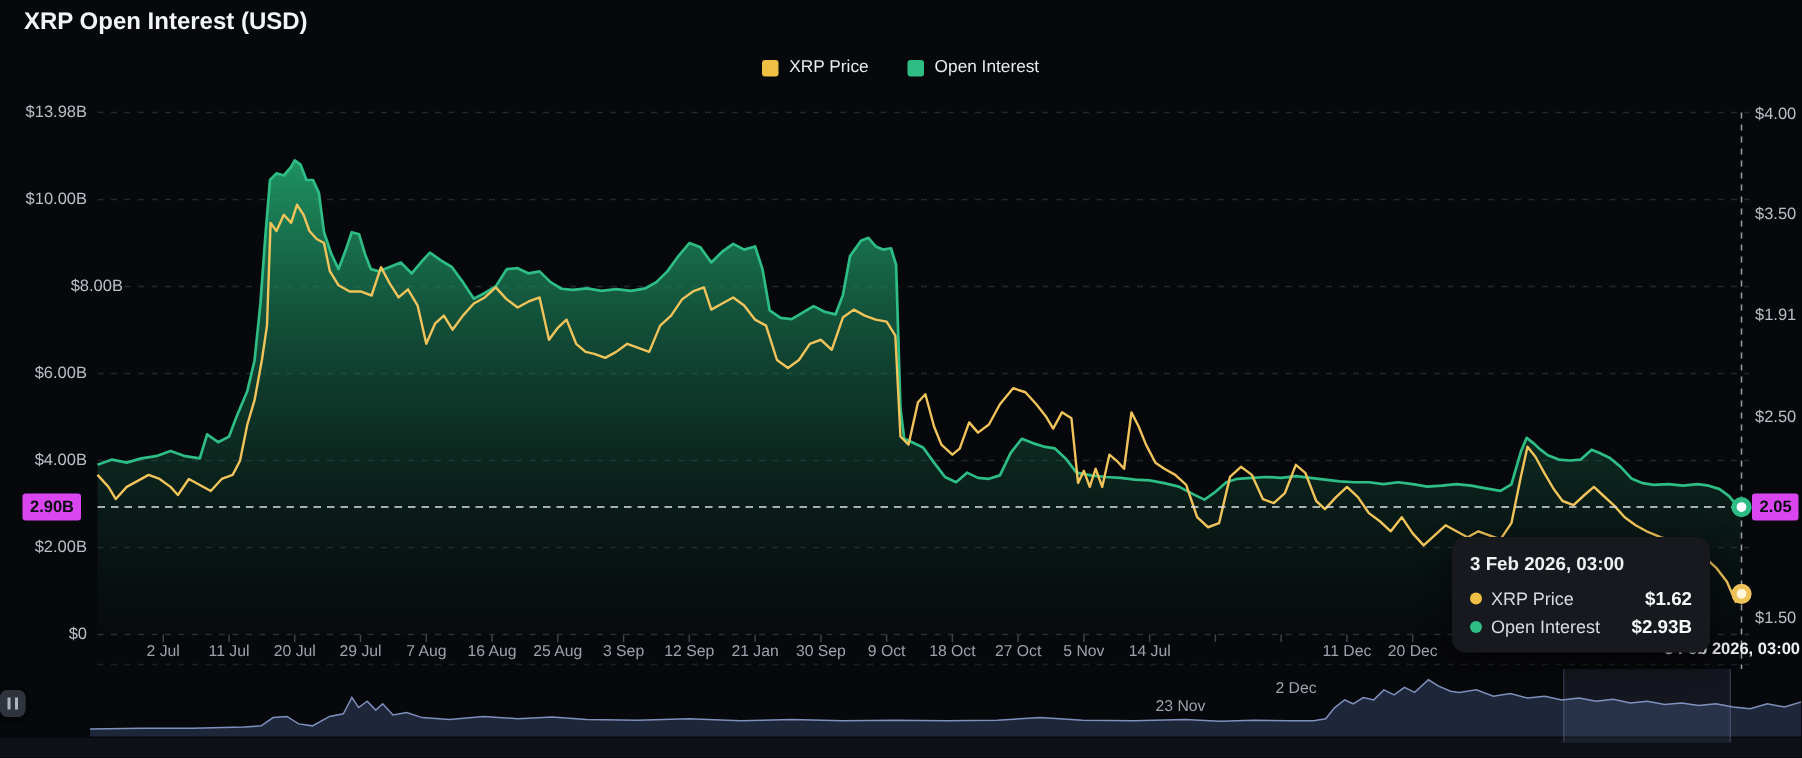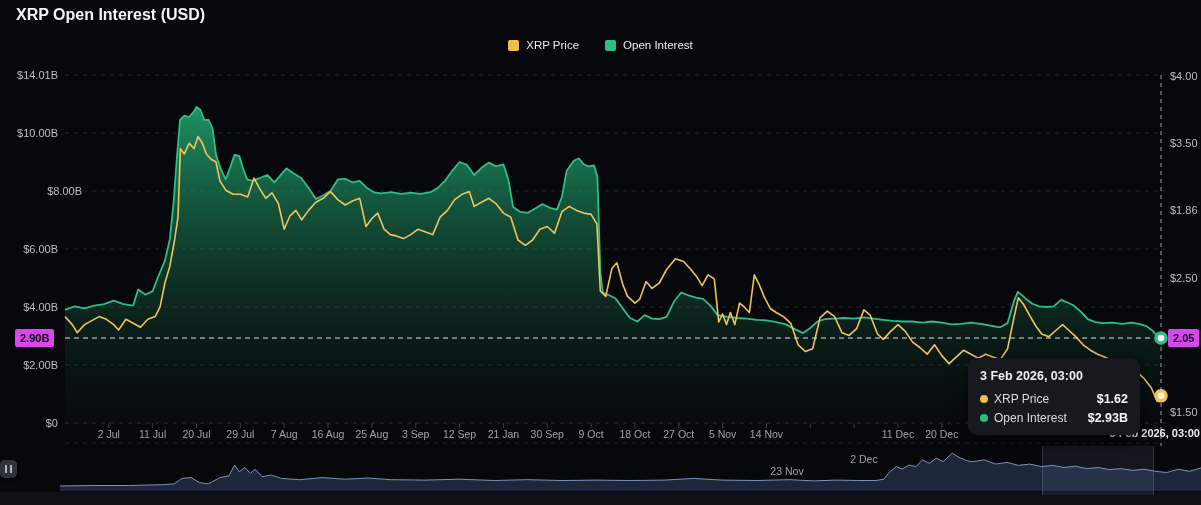--- a/index.html
+++ b/index.html
@@ -98,48 +98,48 @@
       <path d="M65.0,316.6L72.3,324.6L77.2,332.7L84.5,324.6L91.8,320.6L99.1,316.6L106.4,319.3L113.7,324.6L118.6,330.0L125.9,319.3L133.2,323.3L140.5,327.3L147.8,319.3L155.1,316.6L160.0,307.2L164.9,283.0L169.7,266.8L174.6,240.0L178.0,217.1L180.4,148.6L184.3,154.0L189.2,143.2L194.1,148.6L198.0,136.5L202.4,143.2L206.3,154.0L211.1,159.3L216.0,162.0L219.9,180.8L225.7,190.2L233.1,194.3L240.4,194.3L247.7,197.0L254.0,178.1L259.8,188.9L265.7,198.3L272.0,192.9L278.4,203.7L284.2,229.2L290.0,215.8L295.9,210.4L301.7,219.8L308.6,210.4L315.9,202.3L323.2,198.3L330.5,191.6L337.8,199.6L345.1,205.0L352.4,201.0L359.7,198.3L366.0,226.5L371.9,218.5L377.7,213.1L384.1,229.2L390.4,234.6L396.2,235.9L403.5,238.6L410.8,234.6L418.2,229.2L425.5,231.9L432.8,234.6L440.1,217.1L447.4,210.4L454.7,199.6L462.0,194.3L469.3,191.6L474.2,206.4L481.5,202.3L488.8,198.3L496.1,203.7L503.4,213.1L510.7,217.1L518.0,240.0L525.3,245.3L532.6,240.0L539.9,229.2L547.2,226.5L554.5,233.2L561.9,211.7L569.2,206.4L576.5,210.4L583.8,213.1L591.1,214.4L596.9,223.8L600.3,291.0L605.7,296.4L612.0,268.2L616.9,262.8L622.7,284.3L627.6,296.4L634.9,303.1L639.8,299.1L646.1,281.6L652.0,288.4L659.3,283.0L666.6,269.5L675.4,258.8L683.6,261.5L690.9,269.5L697.3,277.6L702.1,285.7L708.0,274.9L714.3,278.9L718.7,322.0L722.6,313.9L726.5,324.6L730.4,312.5L734.8,324.6L739.6,303.1L744.5,307.2L749.4,312.5L754.3,274.9L759.1,284.3L764.0,296.4L770.3,308.5L776.2,312.5L783.5,316.6L790.8,323.3L798.1,344.8L805.4,351.5L812.7,348.8L820.0,317.9L827.3,311.2L834.6,316.6L841.9,332.7L849.2,335.4L856.6,328.7L863.9,309.9L870.2,315.2L877.5,334.0L883.3,339.4L890.7,331.4L898.0,324.6L905.3,331.4L912.6,342.1L919.9,347.5L927.2,354.2L934.5,344.8L941.8,355.6L949.1,363.6L956.4,356.9L963.7,350.2L971.0,354.2L978.3,358.2L985.6,354.2L992.9,356.9L1000.3,359.6L1007.6,348.8L1013.9,317.9L1018.3,297.8L1023.6,304.5L1029.5,315.2L1035.8,326.0L1041.7,334.0L1049.0,336.7L1056.3,330.0L1062.6,324.6L1068.4,330.0L1075.8,336.7L1083.1,344.8L1090.4,350.2L1097.7,354.2L1107.4,358.2L1117.2,360.9L1126.9,365.0L1136.6,371.7L1144.0,378.4L1151.3,387.8L1157.1,401.2L1161.0,395.9" fill="none" stroke="#F1C45B" stroke-width="1.6" stroke-linejoin="round"></path>
       <line x1="65" y1="338.03" x2="1161" y2="338.03" stroke="#DDE0E4" stroke-width="1" stroke-dasharray="5 4"></line>
       <line x1="1161" y1="75" x2="1161" y2="446" stroke="#9AA1A9" stroke-width="1" stroke-dasharray="4 4"></line>
       <path d="M60,491L60.0,486.0L94.2,485.5L128.5,485.5L162.7,484.7L174.1,483.9L182.1,478.4L191.2,477.6L199.2,482.6L208.3,483.9L219.7,477.6L228.9,475.9L234.6,465.0L239.1,471.7L244.8,467.5L250.5,473.4L255.1,469.2L262.0,476.7L271.1,475.0L281.4,478.4L299.6,479.7L322.4,477.6L345.3,479.2L368.1,478.0L390.9,479.7L425.1,480.1L459.3,479.2L493.6,480.5L527.8,479.7L562.0,480.5L596.3,480.1L630.5,480.5L664.7,480.1L693.3,478.4L721.8,480.1L756.0,480.5L790.2,479.7L813.1,480.9L835.9,480.1L858.7,480.5L875.8,480.5L883.8,479.2L889.5,472.1L896.4,466.6L902.1,469.2L908.9,465.0L915.8,466.6L922.6,459.9L929.4,463.3L936.3,458.2L943.1,461.6L952.3,453.2L959.1,457.4L967.1,460.8L972.8,461.6L984.2,459.9L995.6,464.1L1007.0,462.4L1018.4,465.4L1029.8,464.1L1041.3,466.6L1052.7,465.4L1064.1,467.5L1075.5,466.2L1086.9,468.7L1098.3,467.5L1109.7,469.6L1121.1,468.7L1132.5,470.4L1144.0,469.2L1155.4,471.3L1166.8,472.5L1178.2,469.2L1189.6,471.3L1201.0,467.9L1201,491Z" fill="rgba(86,108,165,0.30)" stroke="none"></path>
       <path d="M60.0,486.0L94.2,485.5L128.5,485.5L162.7,484.7L174.1,483.9L182.1,478.4L191.2,477.6L199.2,482.6L208.3,483.9L219.7,477.6L228.9,475.9L234.6,465.0L239.1,471.7L244.8,467.5L250.5,473.4L255.1,469.2L262.0,476.7L271.1,475.0L281.4,478.4L299.6,479.7L322.4,477.6L345.3,479.2L368.1,478.0L390.9,479.7L425.1,480.1L459.3,479.2L493.6,480.5L527.8,479.7L562.0,480.5L596.3,480.1L630.5,480.5L664.7,480.1L693.3,478.4L721.8,480.1L756.0,480.5L790.2,479.7L813.1,480.9L835.9,480.1L858.7,480.5L875.8,480.5L883.8,479.2L889.5,472.1L896.4,466.6L902.1,469.2L908.9,465.0L915.8,466.6L922.6,459.9L929.4,463.3L936.3,458.2L943.1,461.6L952.3,453.2L959.1,457.4L967.1,460.8L972.8,461.6L984.2,459.9L995.6,464.1L1007.0,462.4L1018.4,465.4L1029.8,464.1L1041.3,466.6L1052.7,465.4L1064.1,467.5L1075.5,466.2L1086.9,468.7L1098.3,467.5L1109.7,469.6L1121.1,468.7L1132.5,470.4L1144.0,469.2L1155.4,471.3L1166.8,472.5L1178.2,469.2L1189.6,471.3L1201.0,467.9" fill="none" stroke="#7E90BC" stroke-width="1"></path>
       <circle cx="1161" cy="338.03" r="5" fill="#FFFFFF" stroke="#2EBD85" stroke-width="3.5"></circle>
       <circle cx="1161" cy="395.87199999999996" r="5" fill="#FFF6DC" stroke="#F1C45B" stroke-width="3.5"></circle>
     </svg>
 
   <div id="labels-layer">
-      <div class="axis-label yl" style="top: 68px;">$14.01B</div>
+      <div class="axis-label yl" style="top: 68px;">$13.98B</div>
       <div class="axis-label yl" style="top: 126px;">$10.00B</div>
       <div class="axis-label yl" style="top: 184px; padding-left: 24px;">$8.00B</div>
       <div class="axis-label yl" style="top: 242px;">$6.00B</div>
       <div class="axis-label yl" style="top: 300px;">$4.00B</div>
       <div class="axis-label yl" style="top: 358px;">$2.00B</div>
       <div class="axis-label yl" style="top: 416px;">$0</div>
       <div class="axis-label yr" style="top: 69px;">$4.00</div>
       <div class="axis-label yr" style="top: 136.2px;">$3.50</div>
-      <div class="axis-label yr" style="top: 203.4px;">$1.86</div>
+      <div class="axis-label yr" style="top: 203.4px;">$1.91</div>
       <div class="axis-label yr" style="top: 270.6px;">$2.50</div>
       <div class="axis-label yr" style="top: 405px;">$1.50</div>
       <div class="axis-label xl" style="left: 82.84px;">2 Jul</div>
       <div class="axis-label xl" style="left: 126.68px;">11 Jul</div>
       <div class="axis-label xl" style="left: 170.52px;">20 Jul</div>
       <div class="axis-label xl" style="left: 214.36px;">29 Jul</div>
       <div class="axis-label xl" style="left: 258.2px;">7 Aug</div>
       <div class="axis-label xl" style="left: 302.04px;">16 Aug</div>
       <div class="axis-label xl" style="left: 345.88px;">25 Aug</div>
       <div class="axis-label xl" style="left: 389.72px;">3 Sep</div>
       <div class="axis-label xl" style="left: 433.56px;">12 Sep</div>
       <div class="axis-label xl" style="left: 477.4px;">21 Jan</div>
       <div class="axis-label xl" style="left: 521.24px;">30 Sep</div>
       <div class="axis-label xl" style="left: 565.08px;">9 Oct</div>
       <div class="axis-label xl" style="left: 608.92px;">18 Oct</div>
       <div class="axis-label xl" style="left: 652.76px;">27 Oct</div>
       <div class="axis-label xl" style="left: 696.6px;">5 Nov</div>
-      <div class="axis-label xl" style="left: 740.44px;">14 Nov</div>
+      <div class="axis-label xl" style="left: 740.44px;">14 Jul</div>
       <div class="axis-label xl" style="left: 761px; margin-top: 37px;">23 Nov</div>
       <div class="axis-label xl" style="left: 838px; margin-top: 25px;">2 Dec</div>
       <div class="axis-label xl" style="left: 871.96px;">11 Dec</div>
       <div class="axis-label xl" style="left: 915.8px;">20 Dec</div>
     </div>
 
   <div class="badge badge-left" style="top: 329.03px;">2.90B</div>
   <div class="badge badge-right" style="top: 329.03px;">2.05</div>
 
   <div class="xhair-label">3 Feb 2026, 03:00</div>

